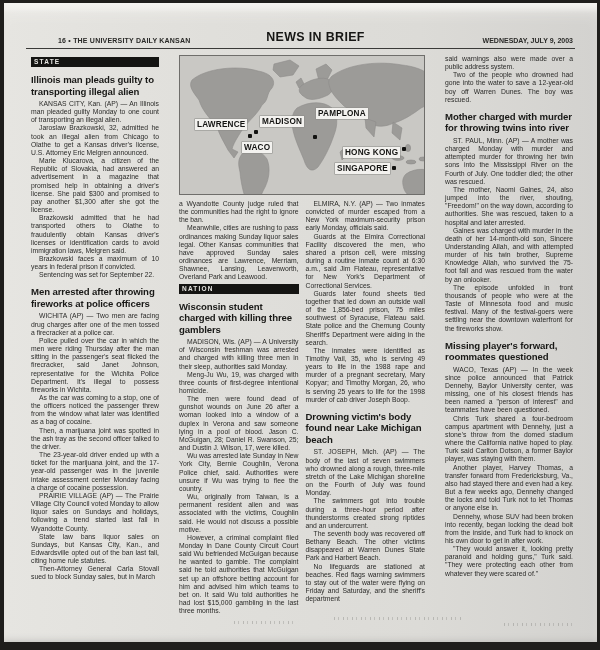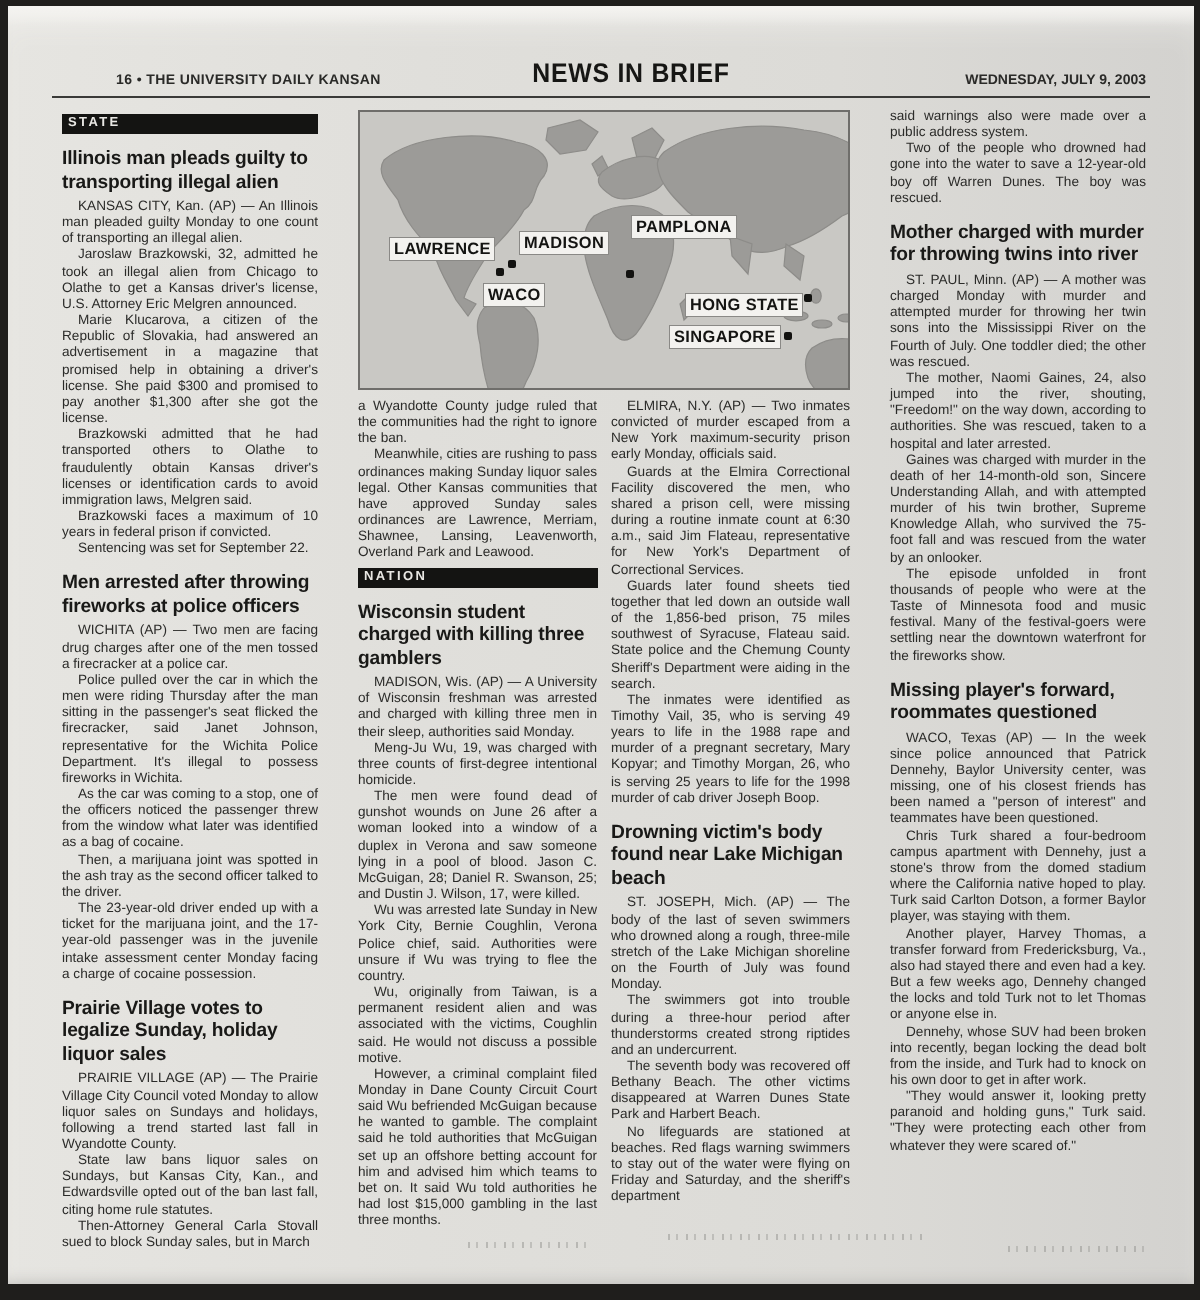--- a/index.html
+++ b/index.html
@@ -73,21 +73,20 @@
         <p>Marie Klucarova, a citizen of the Republic of Slovakia, had answered an advertisement in a magazine that promised help in obtaining a driver's license. She paid $300 and promised to pay another $1,300 after she got the license.</p>
         <p>Brazkowski admitted that he had transported others to Olathe to fraudulently obtain Kansas driver's licenses or identification cards to avoid immigration laws, Melgren said.</p>
         <p>Brazkowski faces a maximum of 10 years in federal prison if convicted.</p>
         <p>Sentencing was set for September 22.</p>
         <h2>Men arrested after throwing fireworks at police officers</h2>
         <p>WICHITA (AP) — Two men are facing drug charges after one of the men tossed a firecracker at a police car.</p>
         <p>Police pulled over the car in which the men were riding Thursday after the man sitting in the passenger's seat flicked the firecracker, said Janet Johnson, representative for the Wichita Police Department. It's illegal to possess fireworks in Wichita.</p>
         <p>As the car was coming to a stop, one of the officers noticed the passenger threw from the window what later was identified as a bag of cocaine.</p>
         <p>Then, a marijuana joint was spotted in the ash tray as the second officer talked to the driver.</p>
         <p>The 23-year-old driver ended up with a ticket for the marijuana joint, and the 17-year-old passenger was in the juvenile intake assessment center Monday facing a charge of cocaine possession.</p>
-        <h2>Prairie Village votes to legalize Sunday, holiday liquor sales</h2>
         <p>PRAIRIE VILLAGE (AP) — The Prairie Village City Council voted Monday to allow liquor sales on Sundays and holidays, following a trend started last fall in Wyandotte County.</p>
         <p>State law bans liquor sales on Sundays, but Kansas City, Kan., and Edwardsville opted out of the ban last fall, citing home rule statutes.</p>
         <p>Then-Attorney General Carla Stovall sued to block Sunday sales, but in March</p>
       </div>
 
     <div class="mid">
       <div class="map">
         <svg width="272" height="158" viewBox="0 0 272 158">
           <rect x="0" y="0" width="272" height="158" fill="#c9c8c4"></rect>
           <g fill="#9c9b98" stroke="#8d8c89" stroke-width="0.6">
@@ -127,21 +126,21 @@
         <span class="map-dot" style="left:68px;top:78px"></span>
         <span class="map-dot" style="left:74px;top:74px"></span>
         <span class="map-dot" style="left:63px;top:86px"></span>
         <span class="map-dot" style="left:133px;top:79px"></span>
         <span class="map-dot" style="left:222px;top:91px"></span>
         <span class="map-dot" style="left:212px;top:110px"></span>
         <span class="map-label" style="left:15px;top:63px">LAWRENCE</span>
         <span class="map-label" style="left:80px;top:60px">MADISON</span>
         <span class="map-label" style="left:62px;top:86px">WACO</span>
         <span class="map-label" style="left:136px;top:52px">PAMPLONA</span>
-        <span class="map-label" style="left:163px;top:91px">HONG STATE</span>
+        <span class="map-label" style="left:163px;top:91px">HONG KONG</span>
         <span class="map-label" style="left:155px;top:107px">SINGAPORE</span>
       </div>
       <div class="midcols">
         <div class="mcol">
             <p class="noindent">a Wyandotte County judge ruled that the communities had the right to ignore the ban.</p>
             <p>Meanwhile, cities are rushing to pass ordinances making Sunday liquor sales legal. Other Kansas communities that have approved Sunday sales ordinances are Lawrence, Merriam, Shawnee, Lansing, Leavenworth, Overland Park and Leawood.</p>
             <div class="secbar">NATION</div>
             <h2>Wisconsin student charged with killing three gamblers</h2>
             <p>MADISON, Wis. (AP) — A University of Wisconsin freshman was arrested and charged with killing three men in their sleep, authorities said Monday.</p>
             <p>Meng-Ju Wu, 19, was charged with three counts of first-degree intentional homicide.</p>

